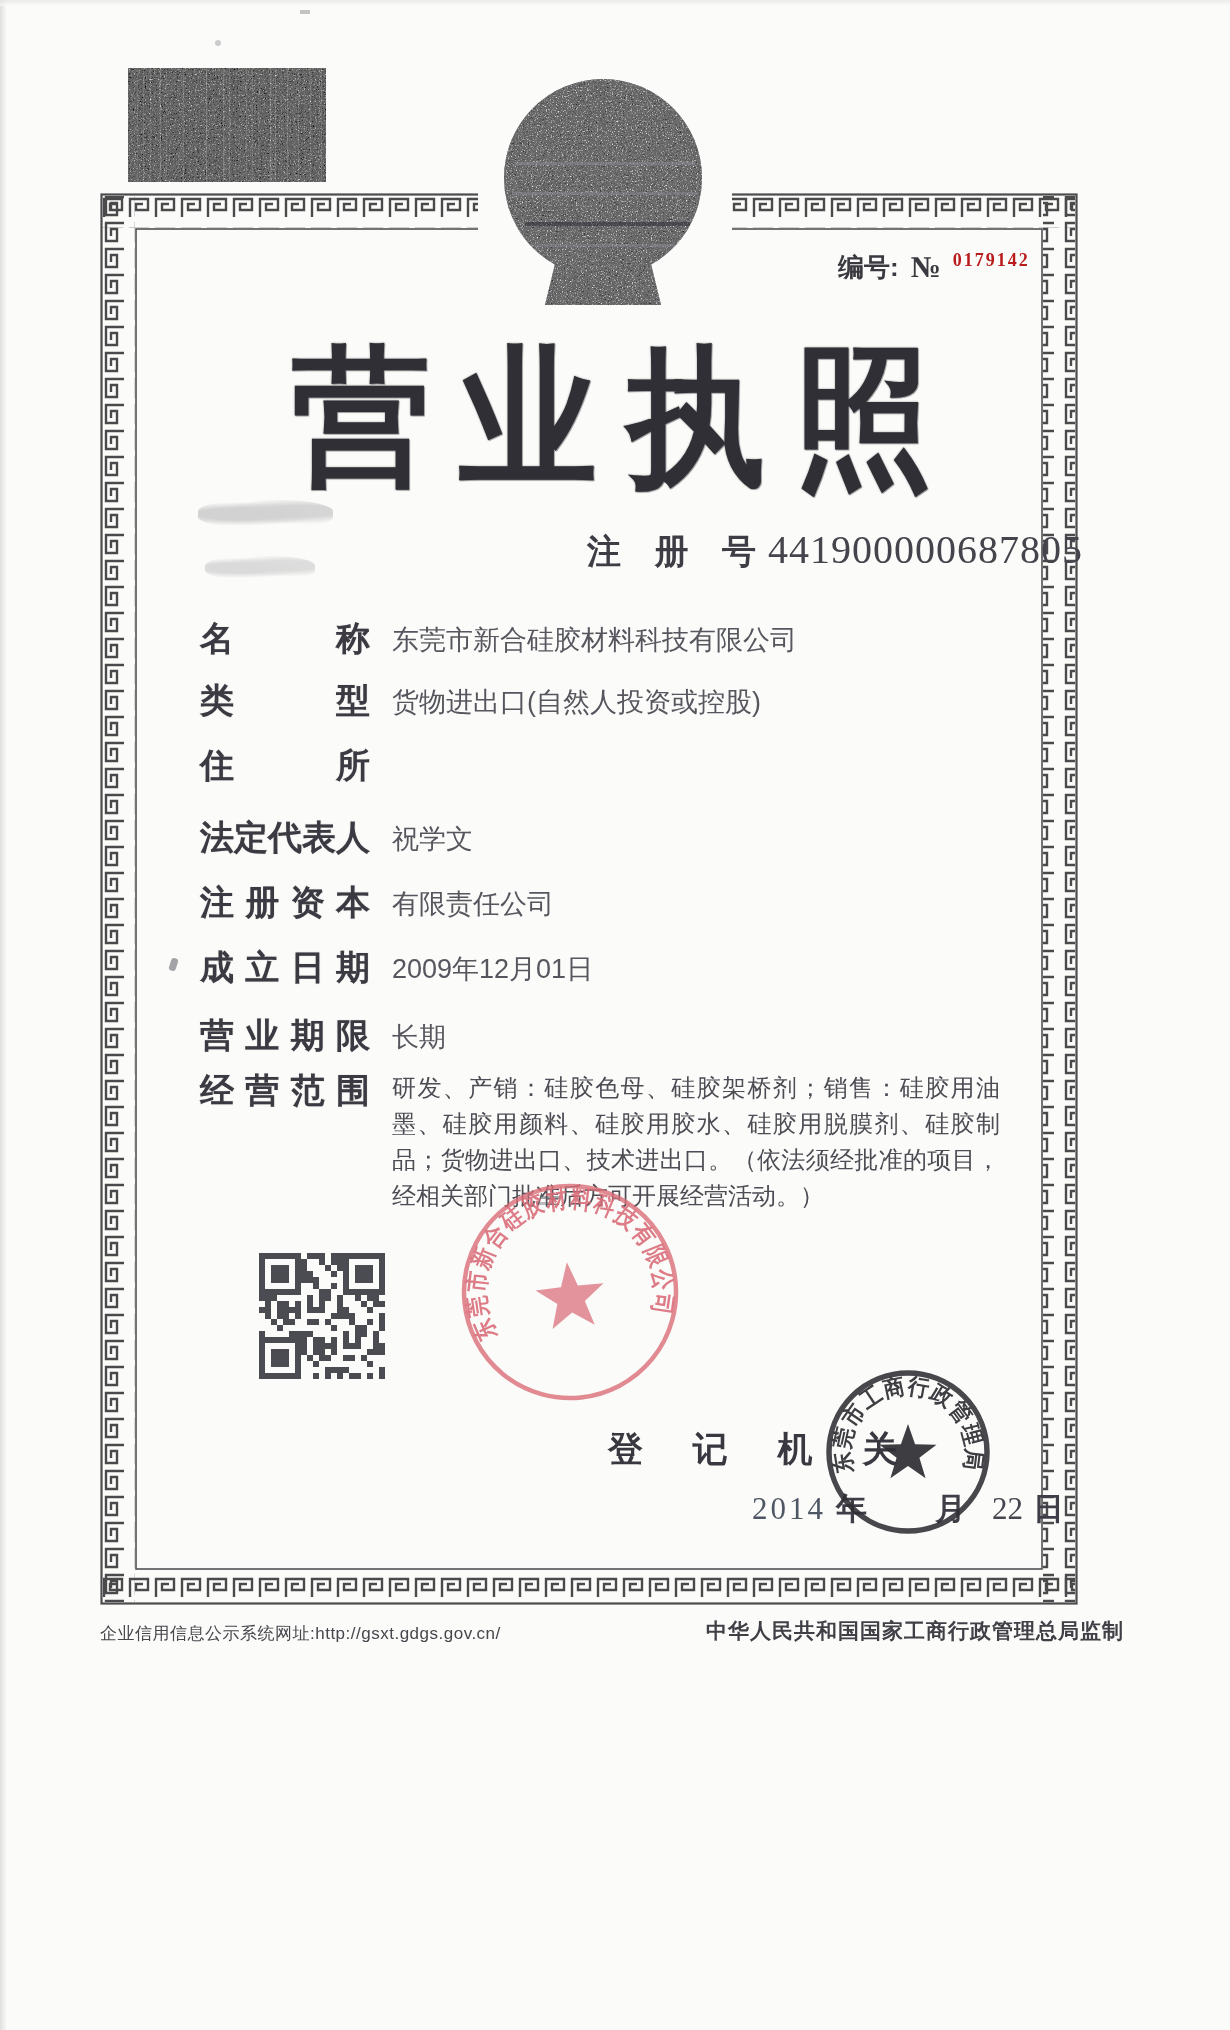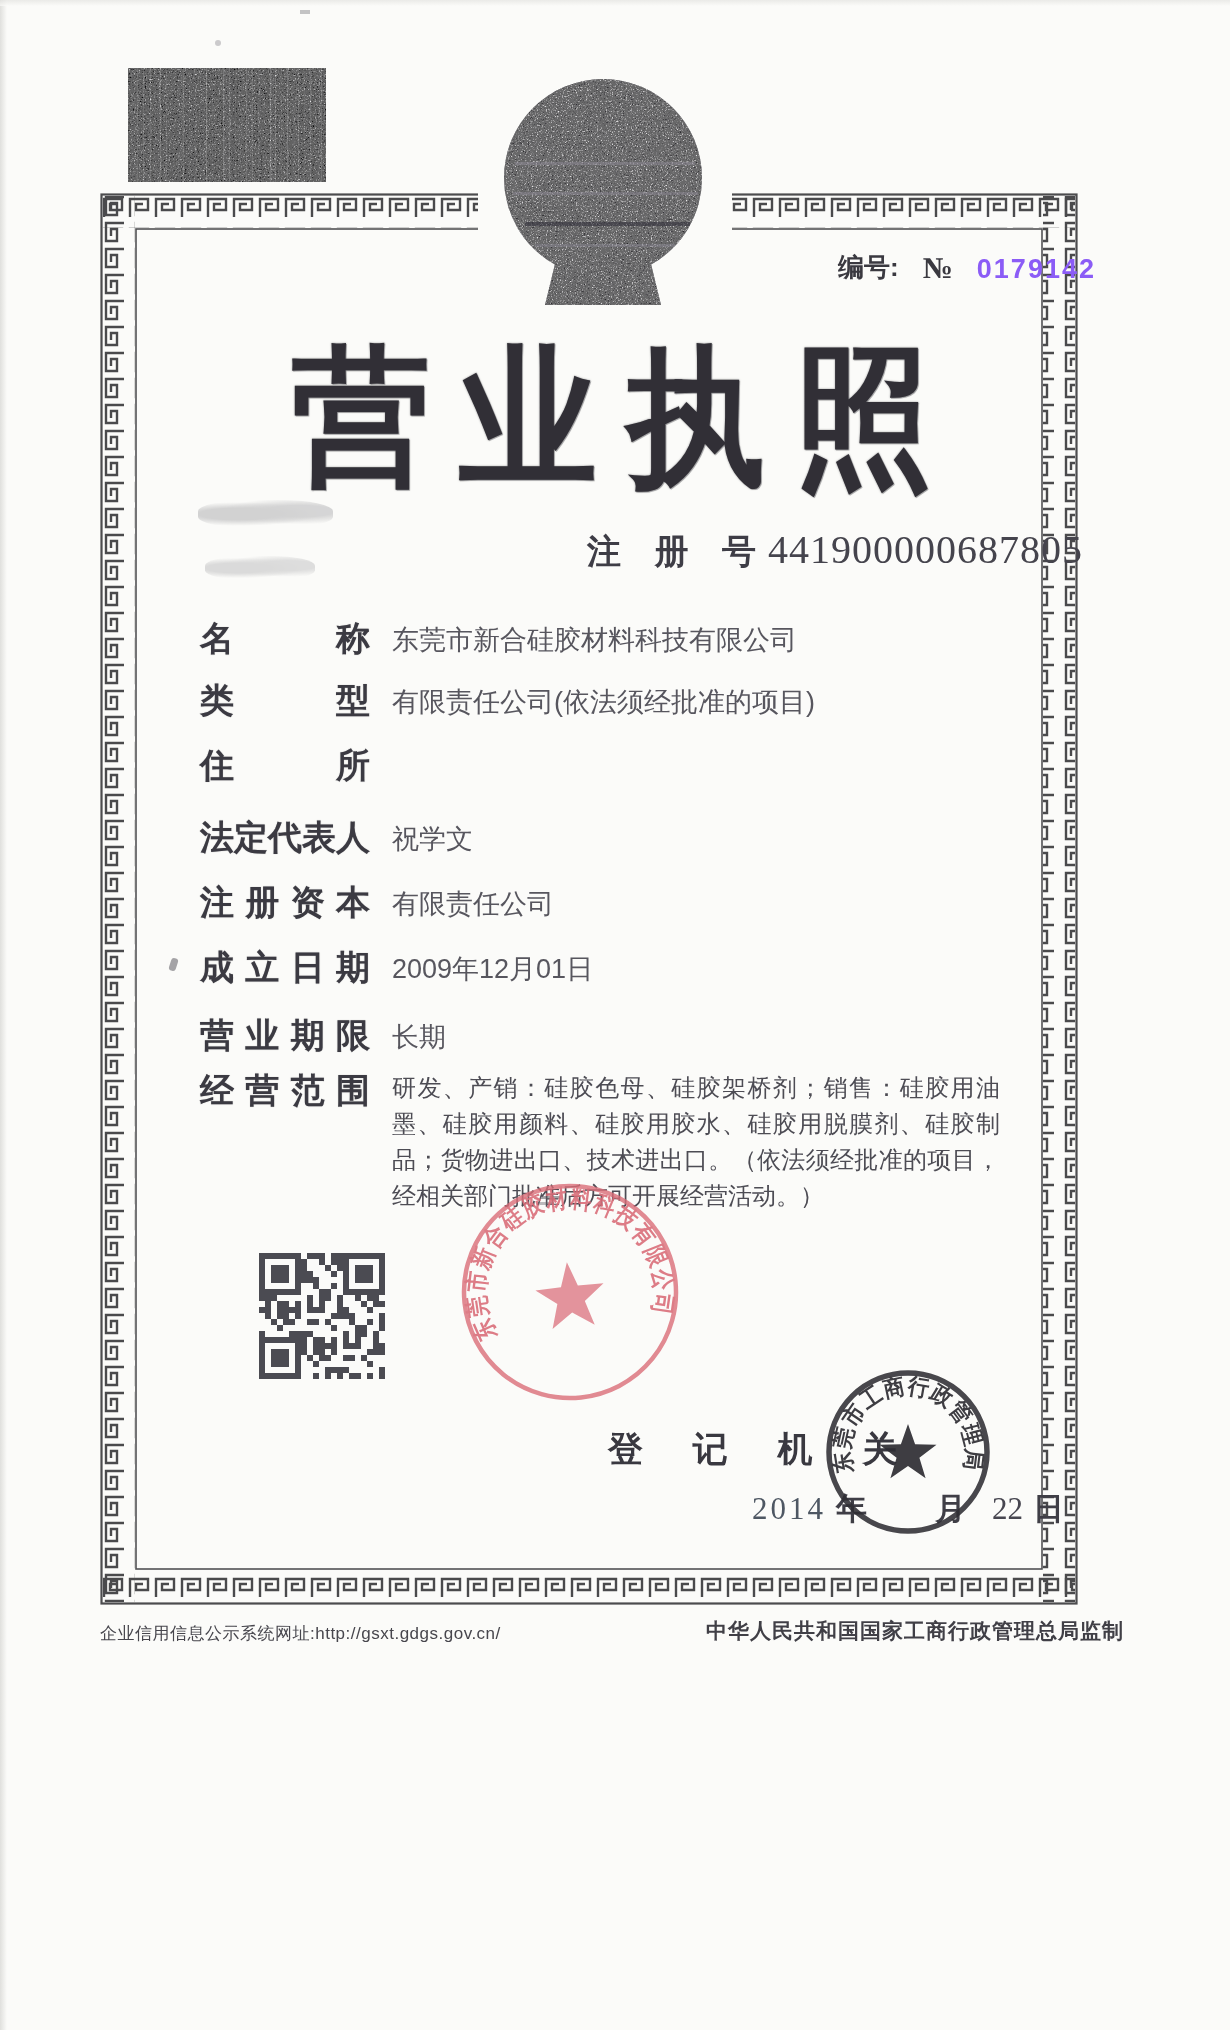--- a/index.html
+++ b/index.html
@@ -28,23 +28,23 @@
         rgba(30,30,34,.95) 16px 21px, rgba(255,255,255,0) 21px 23px),
       repeating-linear-gradient(90deg,#3a3a3e 0 6px,#9a9a9e 6px 7px,#222226 7px 14px,#c9c9cc 14px 16px),
       #57575b;
   }
   .barcode svg{position:absolute;left:0;top:0;}
 
   
   #emblem{left:495px;top:74px;z-index:3;}
 
   
-  .serial{left:838px;top:250px;z-index:4;font-size:26px;font-weight:bold;color:#3a3940;display:flex;align-items:flex-end;gap:24px;}
+  .serial{left:838px;top:250px;z-index:4;font-size:26px;font-weight:bold;color:#3a3940;display:flex;align-items:flex-start;gap:12px;}
   .serial .sym{font-family:"Liberation Serif",serif;font-size:30px;font-weight:bold;}
-  .serial .num{font-family:Liberation Sans, sans-serif;font-size:27px;letter-spacing:2px;color:#8b5cf6;}
+  .serial .num{font-family:Liberation Serif, serif;font-size:18px;letter-spacing:2px;color:#b91c1c;}
 
   
   .title{left:286px;top:338px;width:652px;z-index:4;display:flex;justify-content:space-between;}
   .title span{
     font-size:150px;line-height:158px;font-weight:900;color:#312f36;
     text-shadow:0 0 2px rgba(30,30,34,.55), 1px 1px 0 rgba(60,60,66,.35);
     transform:scaleX(.92);
   }
 
   
@@ -173,21 +173,21 @@
       <span>名</span>
       <span>称</span>
     </div>
   <div class="val">东莞市新合硅胶材料科技有限公司</div>
 </div>
 <div class="row" style="top:678px">
   <div class="lbl spread">
       <span>类</span>
       <span>型</span>
     </div>
-  <div class="val">有限责任公司(依法须经批准的项目)</div>
+  <div class="val">货物进出口(自然人投资或控股)</div>
 </div>
 <div class="row" style="top:743px">
   <div class="lbl spread">
       <span>住</span>
       <span>所</span>
     </div>
 </div>
 <div class="row" style="top:815px">
   <div class="lbl spread">
       <span>法</span>

